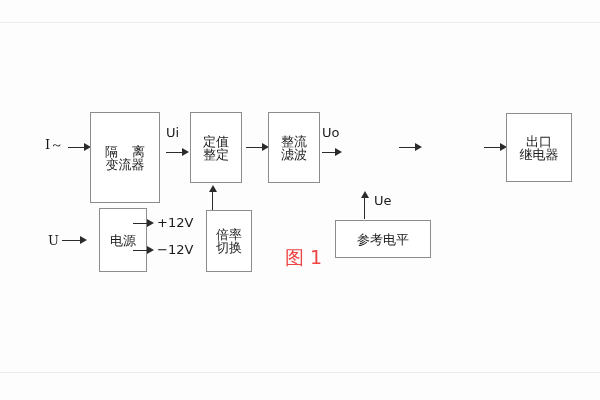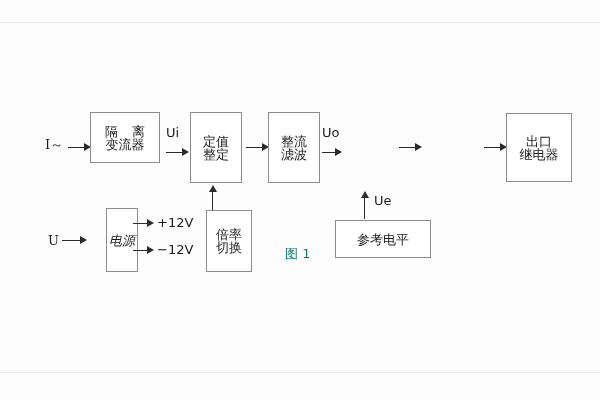--- a/index.html
+++ b/index.html
@@ -85,37 +85,37 @@
   .arrow-u {
     position: absolute;
     width: 0;
     height: 0;
     border-left: 4px solid transparent;
     border-right: 4px solid transparent;
     border-bottom: 7px solid #2b2b2b;
   }
   .caption {
     position: absolute;
-    font-size: 13px;
-    color: #0f766e;
+    font-size: 19px;
+    color: #ef4444;
     white-space: nowrap;
   }
 </style>
 </head>
 <body>
 
 <div id="canvas">
 
   <div id="frame"></div>
 
   <div class="label serif" style="left:45px; top:138px;">I～</div>
   <div class="hline" style="left:68px; top:147px; width:18px;"></div>
   <div class="arrow-r" style="left:84px; top:143px;"></div>
 
-  <div class="block" style="left:90px; top:112px; width:70px; height:51px;">
+  <div class="block" style="left:90px; top:112px; width:70px; height:91px;">
     <span class="ln sp">隔 离</span>
     <span class="ln">变流器</span>
   </div>
 
   <div class="label" style="left:166px; top:126px;">Ui</div>
   <div class="hline" style="left:166px; top:152px; width:18px;"></div>
   <div class="arrow-r" style="left:182px; top:148px;"></div>
 
   <div class="block" style="left:190px; top:112px; width:52px; height:71px;">
     <span class="ln">定值</span>
@@ -144,21 +144,21 @@
 
   <div class="block" style="left:506px; top:113px; width:66px; height:69px;">
     <span class="ln">出口</span>
     <span class="ln">继电器</span>
   </div>
 
   <div class="label serif" style="left:48px; top:234px;">U</div>
   <div class="hline" style="left:62px; top:240px; width:20px;"></div>
   <div class="arrow-r" style="left:80px; top:236px;"></div>
 
-  <div class="block single" style="left:106px; top:208px; width:32px; height:64px;font-style:italic;">
+  <div class="block single" style="left:99px; top:208px; width:48px; height:64px;">
     <span class="ln">电源</span>
   </div>
 
   <div class="hline" style="left:133px; top:223px; width:16px;"></div>
   <div class="arrow-r" style="left:147px; top:219px;"></div>
   <div class="label" style="left:157px; top:216px;">+12V</div>
 
   <div class="hline" style="left:133px; top:250px; width:16px;"></div>
   <div class="arrow-r" style="left:147px; top:246px;"></div>
   <div class="label" style="left:157px; top:243px;">−12V</div>

